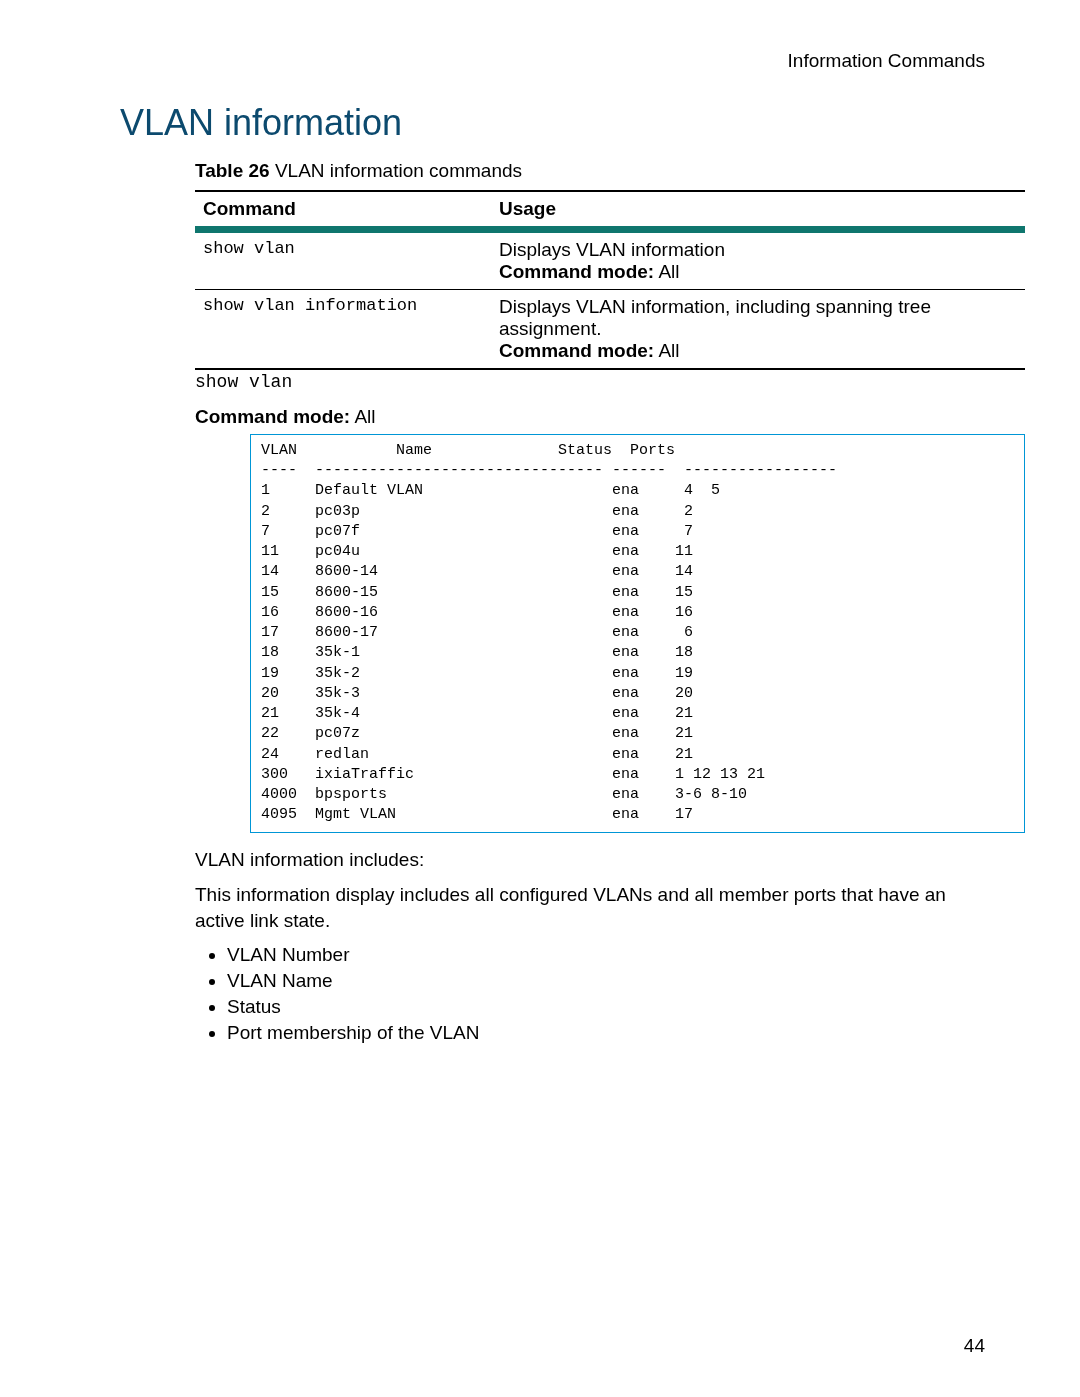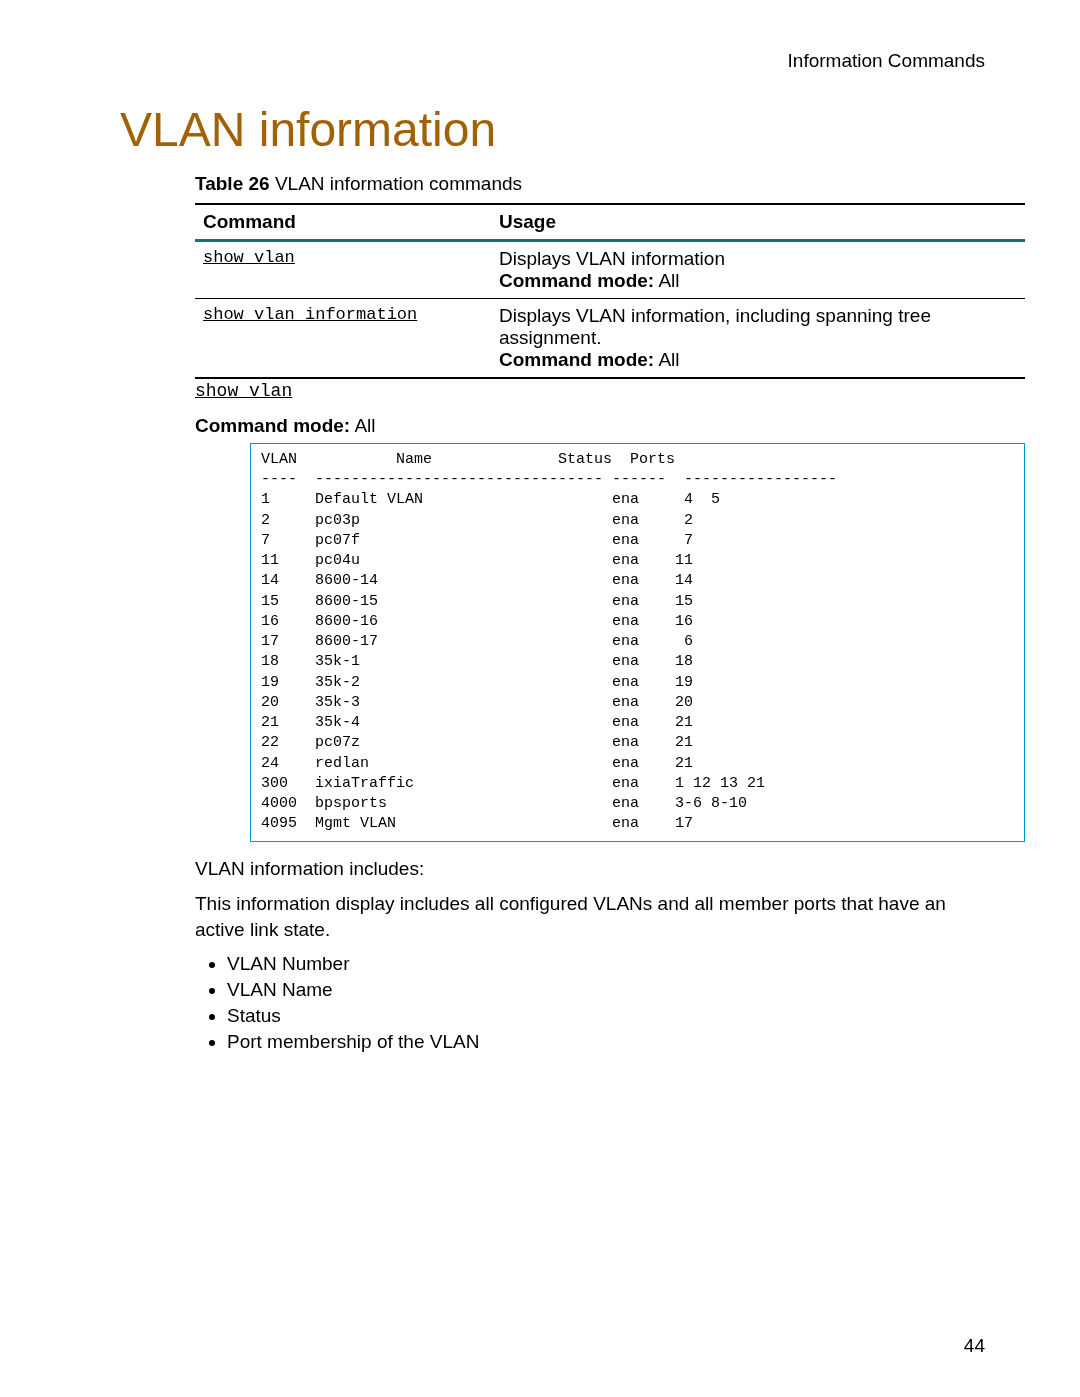--- a/index.html
+++ b/index.html
@@ -17,22 +17,22 @@
     min-height: 1397px;
     position: relative;
   }
   .header-right {
     text-align: right;
     font-size: 19px;
     margin-bottom: 30px;
   }
   .heading {
     font-family: Arial, Helvetica, sans-serif;
-    color: #a16207;
-    font-size: 48px;
+    color: #0c4a6e;
+    font-size: 36px;
     font-weight: 400;
     margin: 0 0 16px 0;
   }
   .body-text {
     font-size: 19px;
     margin: 0 0 10px 75px;
     line-height: 1.35;
   }
   .caption {
     font-size: 19px;
@@ -43,25 +43,25 @@
     border-collapse: collapse;
     margin-left: 75px;
     width: 830px;
     font-size: 19px;
   }
   table.cmd th, table.cmd td {
     text-align: left;
     padding: 6px 8px;
     vertical-align: top;
   }
-  table.cmd thead tr { border-top: 2px solid #000; border-bottom: 3px solid #0f766e; }
+  table.cmd thead tr { border-top: 2px solid #000; border-bottom: 7px solid #0f766e; }
   table.cmd tbody tr { border-bottom: 1px solid #000; }
   table.cmd tbody tr:last-child { border-bottom: 2px solid #000; }
   .col-cmd { width: 280px; }
-  .mono { font-family: "Courier New", monospace; font-size: 17px; text-decoration: underline; }
+  .mono { font-family: "Courier New", monospace; font-size: 17px; }
   .bold { font-weight: bold; }
   .codebox {
     border: 1px solid #0096d6;
     margin-left: 130px;
     width: 775px;
     padding: 6px 10px;
     font-family: "Courier New", monospace;
     font-size: 15px;
     white-space: pre;
     line-height: 1.35;

